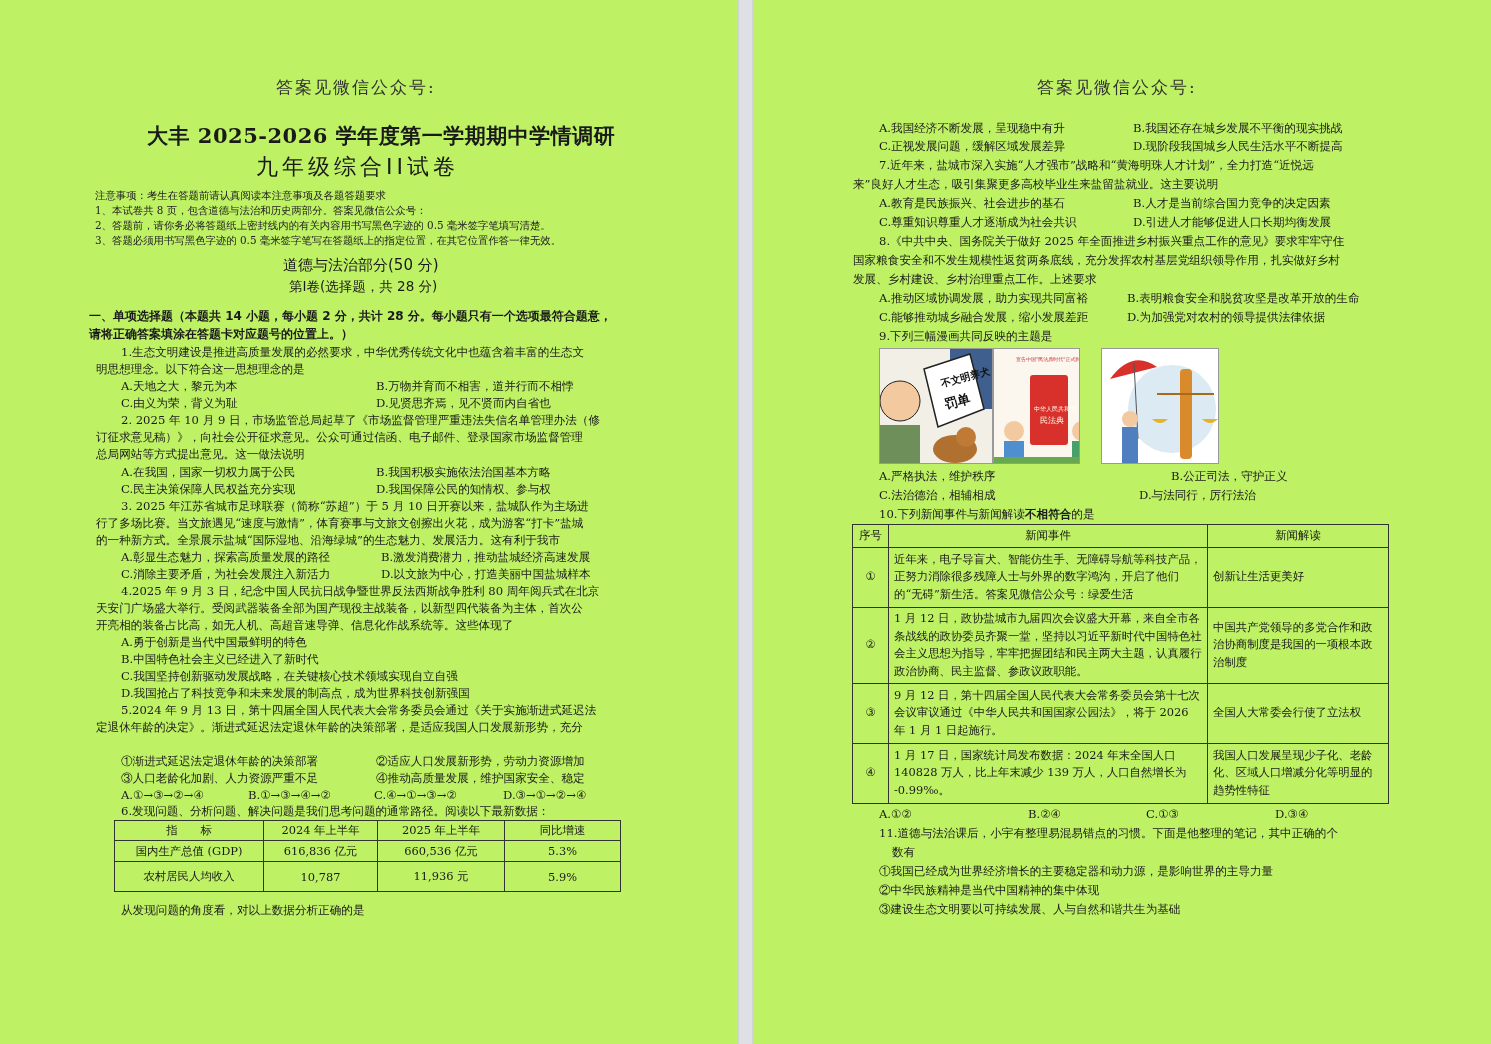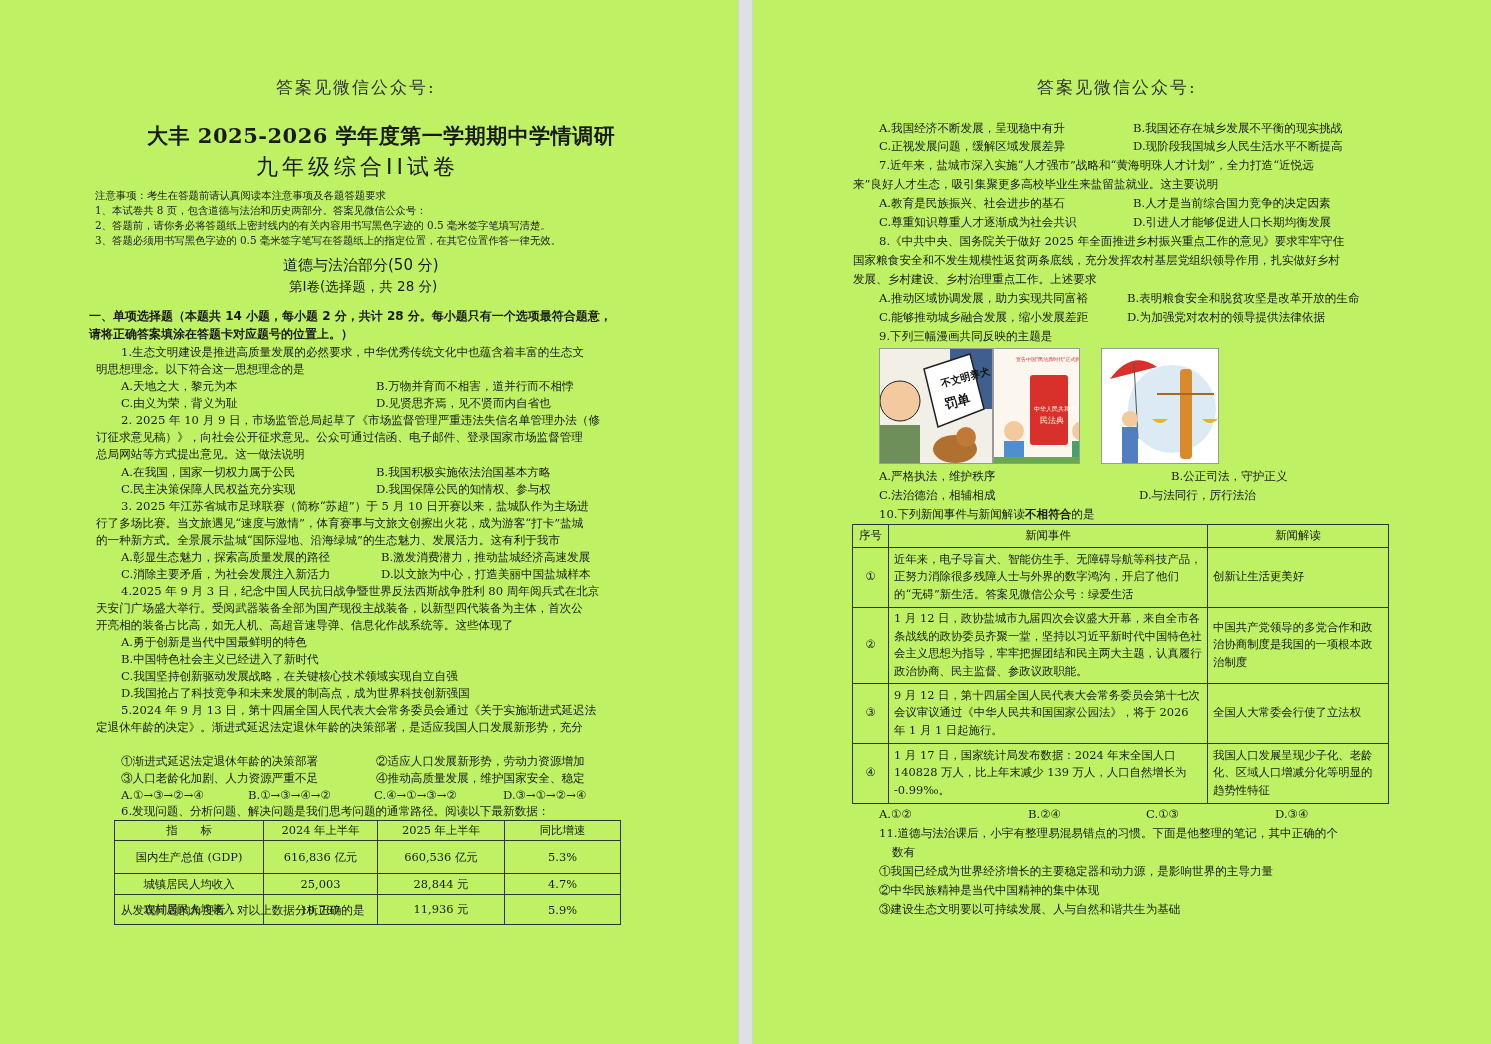--- a/index.html
+++ b/index.html
@@ -109,31 +109,25 @@
 
   <div class="abs t" style="left:121px; top:803px;">6.发现问题、分析问题、解决问题是我们思考问题的通常路径。阅读以下最新数据：</div>
   <table class="tbl" style="left:114px; top:820px; width:507px;">
     <tbody>
         <tr style="height:20px;">
       <td style="width:140px;">指　　标</td>
       <td style="width:105px;">2024 年上半年</td>
       <td style="width:118px;">2025 年上半年</td>
       <td>同比增速</td>
     </tr>
-    <tr style="height:33px;">
+    <tr style="height:21px;">
       <td>国内生产总值 (GDP)</td>
       <td>616,836 亿元</td>
       <td>660,536 亿元</td>
       <td>5.3%</td>
-    </tr>
-    <tr style="height:21px;">
-      <td>城镇居民人均收入</td>
-      <td>25,003</td>
-      <td>28,844 元</td>
-      <td>4.7%</td>
     </tr>
     <tr style="height:30px;">
       <td>农村居民人均收入</td>
       <td>10,787</td>
       <td>11,936 元</td>
       <td>5.9%</td>
     </tr>
   </tbody>
     </table>
   <div class="abs t" style="left:121px; top:902px;">从发现问题的角度看，对以上数据分析正确的是</div>

